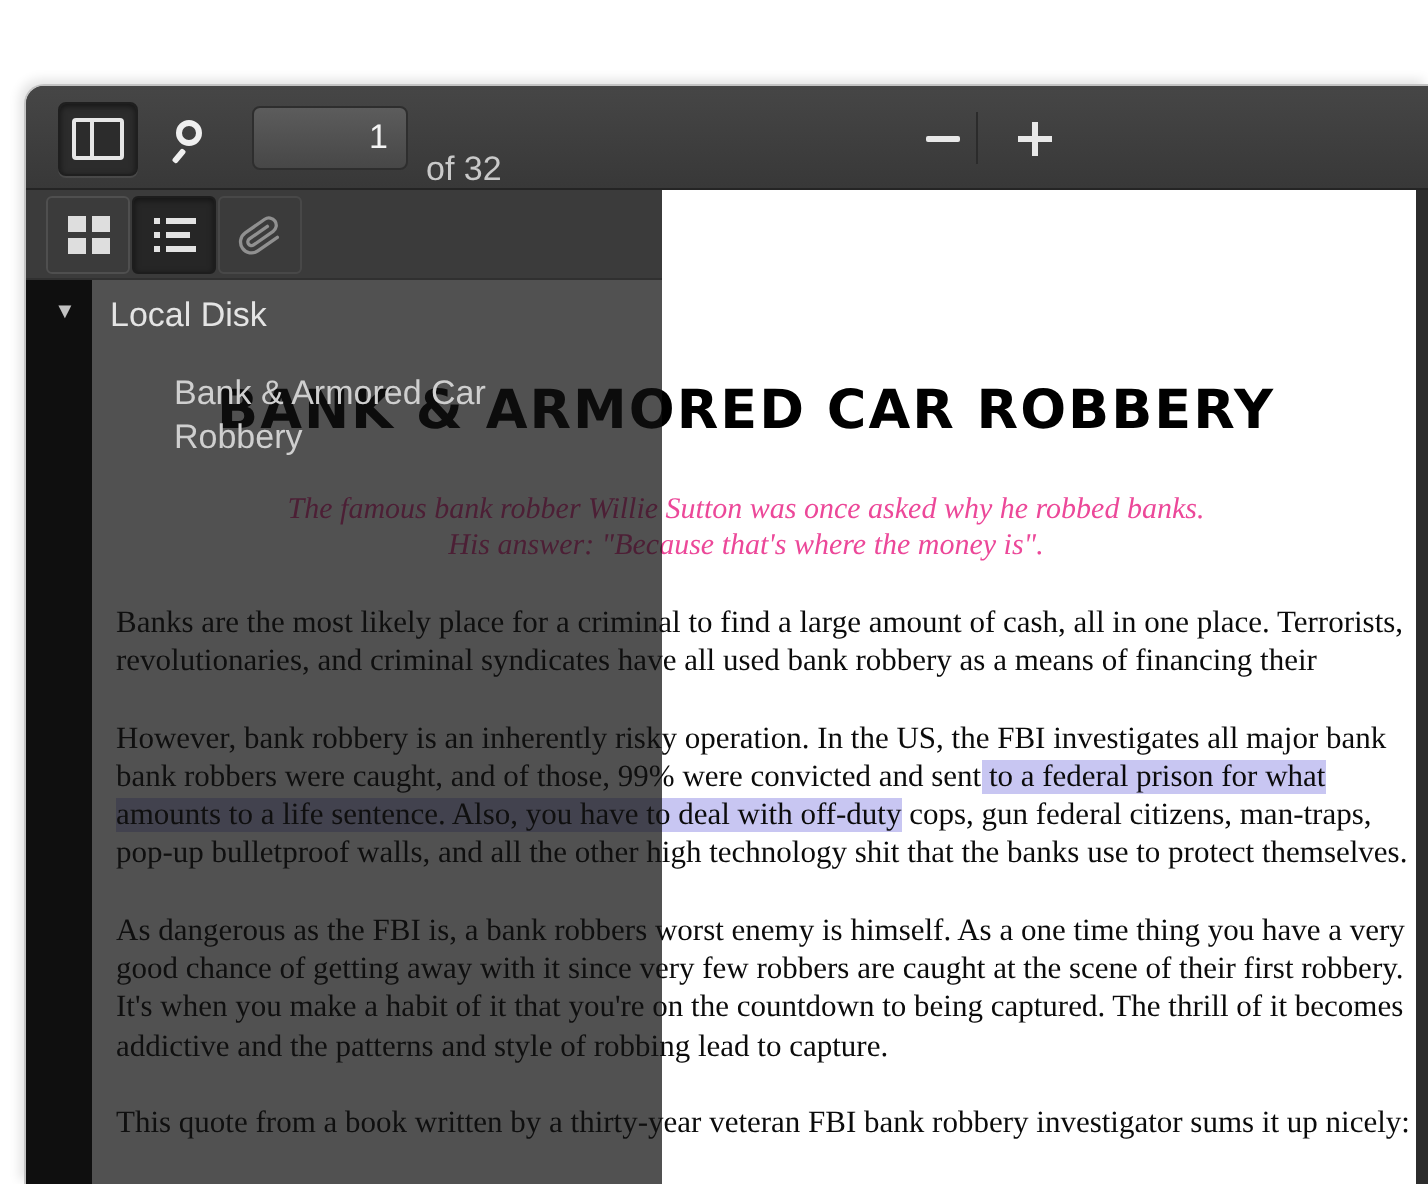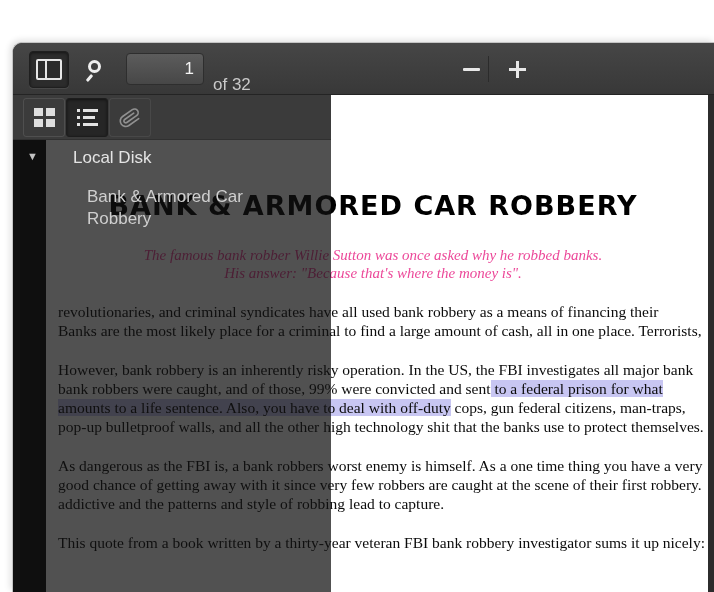--- a/index.html
+++ b/index.html
@@ -77,49 +77,50 @@
               font-family:"Liberation Serif", serif; font-size:15.5px; color:#0b0b0b; z-index:1; }
   .doc-body .para { margin-bottom:19px; }
   .doc-body .line { height:19.3px; line-height:19.3px; white-space:pre; }
   .doc-body .hl { background:var(--hl,#c8c6f2); }
 
   
   .rail { position:absolute; left:0; top:97px; width:33px; bottom:0; background:#0f0f0f; z-index:20; }
   .overlay { position:absolute; left:33px; top:97px; width:285px; bottom:0;
              background:rgba(16,16,16,0.73); z-index:20; }
   .tree-arrow { position:absolute; left:14px; top:107px; color:#c2c2c2; font-size:11px; z-index:25; cursor:pointer; }
-  .tree-root { position:absolute; left:60px; top:105px; color:#e4e4e4; font-size:17px; z-index:25; cursor:pointer; }
+  .tree-root { position:absolute; left:42px; top:105px; color:#e4e4e4; font-size:17px; z-index:25; cursor:pointer; }
   .tree-child { position:absolute; left:74px; top:143px; width:178px; color:#cfcfcf;
                 font-size:17px; line-height:22px; z-index:25; cursor:pointer; }
 </style>
 </head>
 <body>
 
 <div class="window">
 
   <div class="page">
     <div class="doc-title">BANK &amp; ARMORED CAR ROBBERY</div>
     <div class="doc-quote">
       <div>The famous bank robber Willie Sutton was once asked why he robbed banks.</div>
       <div>His answer: "Because that's where the money is".</div>
     </div>
     <div class="doc-body" id="doc-body">
         <div class="para">
+          <div class="line"><span>Banks are the most likely place for a criminal to find a large amount of cash, all in one place. Terrorists,</span></div>
           <div class="line"><span>revolutionaries, and criminal syndicates have all used bank robbery as a means of financing their</span></div>
-          <div class="line"><span>Banks are the most likely place for a criminal to find a large amount of cash, all in one place. Terrorists,</span></div>
         </div>
         <div class="para">
           <div class="line"><span>However, bank robbery is an inherently risky operation. In the US, the FBI investigates all major bank</span></div>
           <div class="line"><span>bank robbers were caught, and of those, 99% were convicted and sent</span><span class="hl"> to a federal prison for what</span></div>
           <div class="line"><span class="hl">amounts to a life sentence. Also, you have to deal with off-duty</span><span> cops, gun federal citizens, man-traps,</span></div>
           <div class="line"><span>pop-up bulletproof walls, and all the other high technology shit that the banks use to protect themselves.</span></div>
         </div>
         <div class="para">
           <div class="line"><span>As dangerous as the FBI is, a bank robbers worst enemy is himself. As a one time thing you have a very</span></div>
           <div class="line"><span>good chance of getting away with it since very few robbers are caught at the scene of their first robbery.</span></div>
+          <div class="line"><span>It's when you make a habit of it that you're on the countdown to being captured. The thrill of it becomes</span></div>
           <div class="line"><span>addictive and the patterns and style of robbing lead to capture.</span></div>
         </div>
         <div class="para">
           <div class="line"><span>This quote from a book written by a thirty-year veteran FBI bank robbery investigator sums it up nicely:</span></div>
         </div>
       </div>
 
   </div>
   <div class="right-strip"></div>
 

